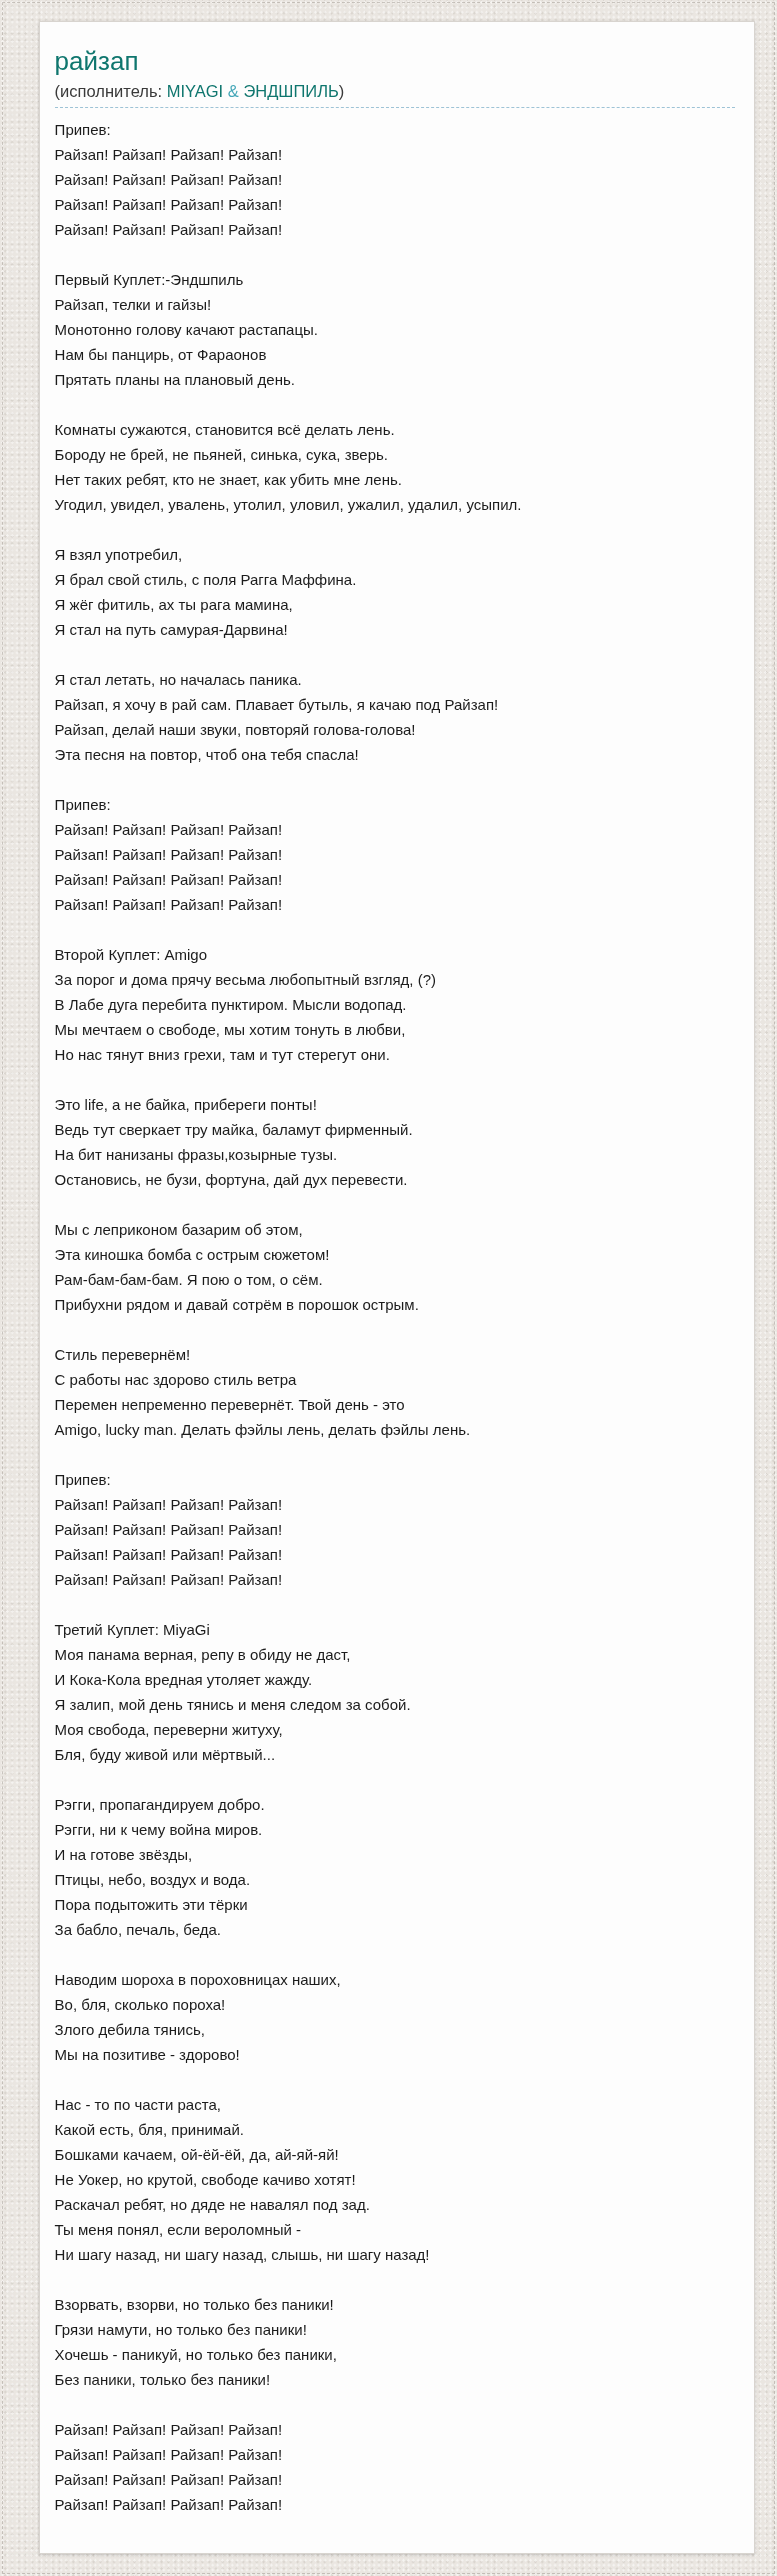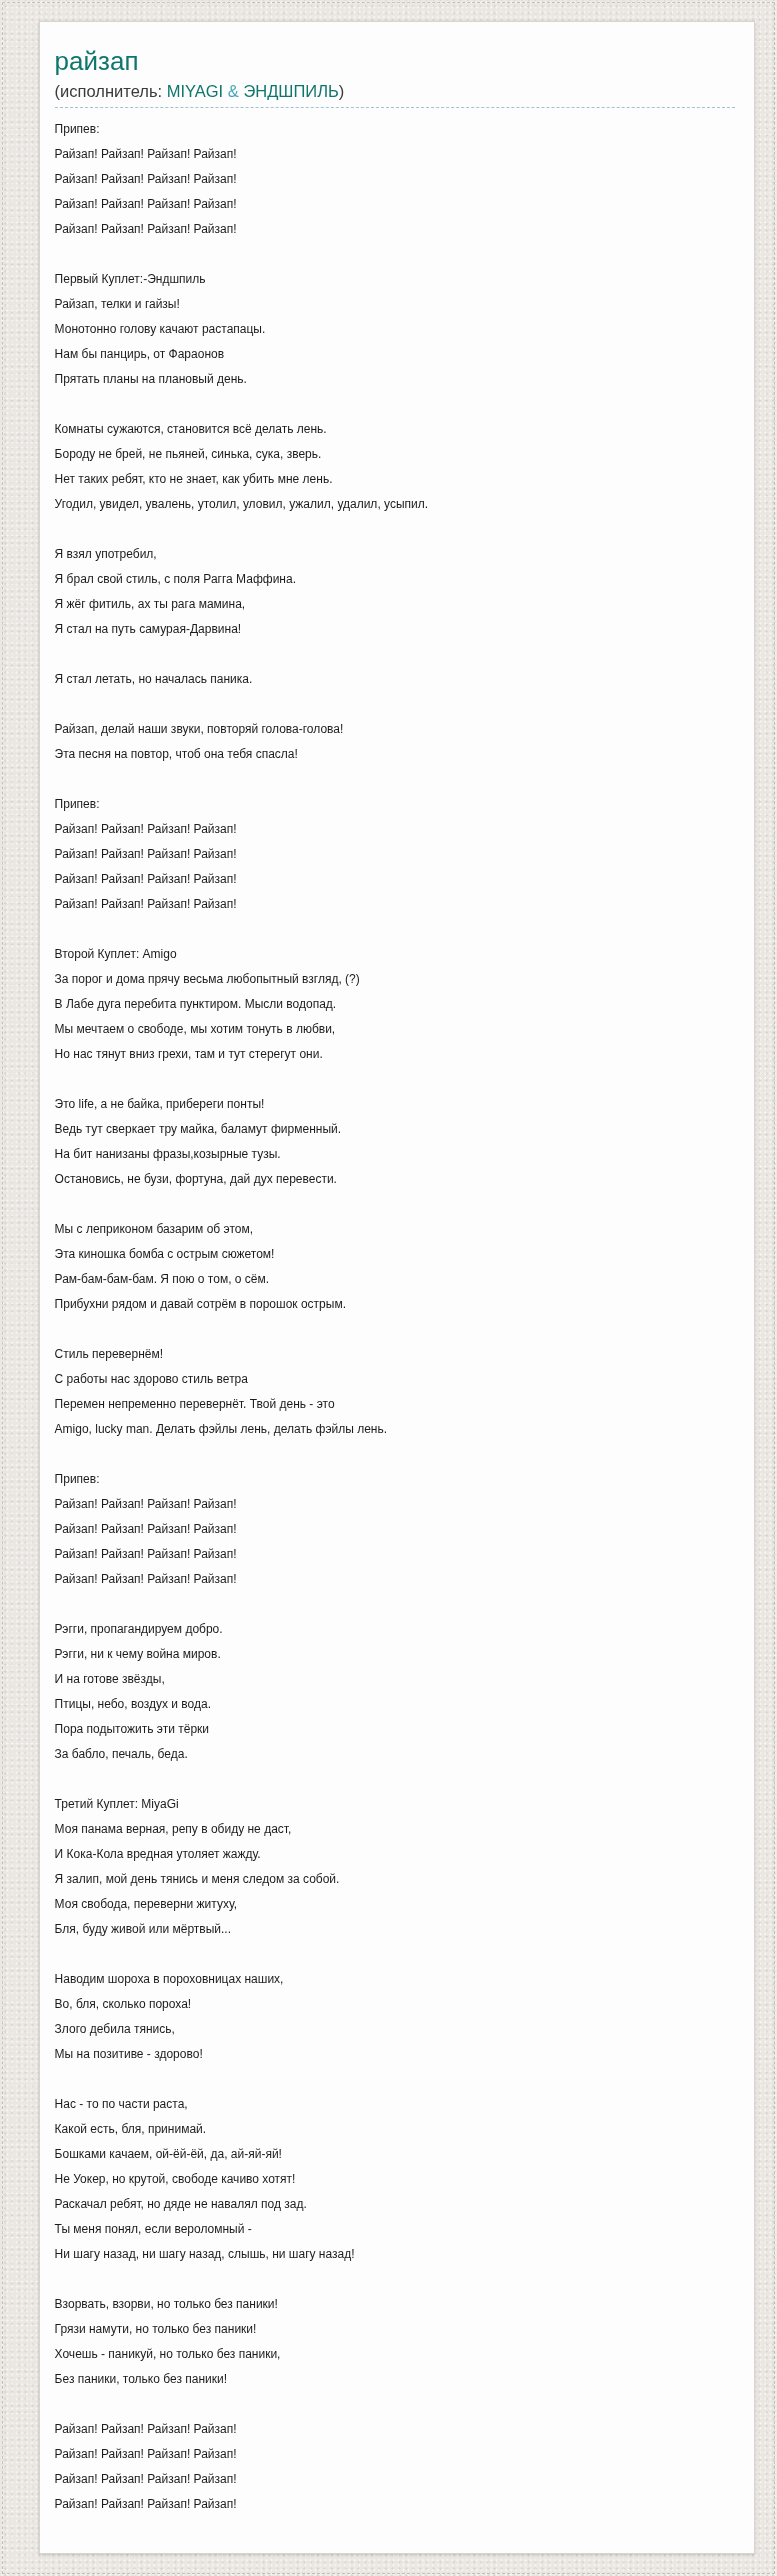--- a/index.html
+++ b/index.html
@@ -54,21 +54,21 @@
   .artist-link {
     color: #0f766e;
     text-decoration: none;
     cursor: pointer;
   }
   .artist-sep {
     color: #45a7b8;
   }
   .lyrics {
     padding-top: 8.7px;
-    font-size: 12px;
+    font-size: 15px;
     line-height: 25px;
     color: #1c1c1c;
   }
   .lyrics p {
     margin: 25px 0 0 0;
   }
   .lyrics p:first-child {
     margin-top: 0;
   }
 </style>
@@ -83,28 +83,28 @@
     <div class="artist-line">
       <span>(исполнитель: </span><a class="artist-link">MIYAGI</a><span class="artist-sep"> &amp; </span><a class="artist-link">ЭНДШПИЛЬ</a><span>)</span>
     </div>
   </div>
 
   <div class="lyrics" id="lyrics">
       <p><span>Припев:</span><br><span>Райзап! Райзап! Райзап! Райзап!</span><br><span>Райзап! Райзап! Райзап! Райзап!</span><br><span>Райзап! Райзап! Райзап! Райзап!</span><br><span>Райзап! Райзап! Райзап! Райзап!</span></p>
       <p><span>Первый Куплет:-Эндшпиль</span><br><span>Райзап, телки и гайзы!</span><br><span>Монотонно голову качают растапацы.</span><br><span>Нам бы панцирь, от Фараонов</span><br><span>Прятать планы на плановый день.</span></p>
       <p><span>Комнаты сужаются, становится всё делать лень.</span><br><span>Бороду не брей, не пьяней, синька, сука, зверь.</span><br><span>Нет таких ребят, кто не знает, как убить мне лень.</span><br><span>Угодил, увидел, увалень, утолил, уловил, ужалил, удалил, усыпил.</span></p>
       <p><span>Я взял употребил,</span><br><span>Я брал свой стиль, с поля Рагга Маффина.</span><br><span>Я жёг фитиль, ах ты рага мамина,</span><br><span>Я стал на путь самурая-Дарвина!</span></p>
-      <p><span>Я стал летать, но началась паника.</span><br><br><span>Райзап, делай наши звуки, повторяй голова-голова!</span><br><span>Эта песня на повтор, чтоб она тебя спасла!</span></p>
+      <p><span>Я стал летать, но началась паника.</span><br><span>Райзап, я хочу в рай сам. Плавает бутыль, я качаю под Райзап!</span><br><span>Райзап, делай наши звуки, повторяй голова-голова!</span><br><span>Эта песня на повтор, чтоб она тебя спасла!</span></p>
       <p><span>Припев:</span><br><span>Райзап! Райзап! Райзап! Райзап!</span><br><span>Райзап! Райзап! Райзап! Райзап!</span><br><span>Райзап! Райзап! Райзап! Райзап!</span><br><span>Райзап! Райзап! Райзап! Райзап!</span></p>
       <p><span>Второй Куплет: Amigo</span><br><span>За порог и дома прячу весьма любопытный взгляд, (?)</span><br><span>В Лабе дуга перебита пунктиром. Мысли водопад.</span><br><span>Мы мечтаем о свободе, мы хотим тонуть в любви,</span><br><span>Но нас тянут вниз грехи, там и тут стерегут они.</span></p>
       <p><span>Это life, а не байка, прибереги понты!</span><br><span>Ведь тут сверкает тру майка, баламут фирменный.</span><br><span>На бит нанизаны фразы,козырные тузы.</span><br><span>Остановись, не бузи, фортуна, дай дух перевести.</span></p>
       <p><span>Мы с леприконом базарим об этом,</span><br><span>Эта киношка бомба с острым сюжетом!</span><br><span>Рам-бам-бам-бам. Я пою о том, о сём.</span><br><span>Прибухни рядом и давай сотрём в порошок острым.</span></p>
       <p><span>Стиль перевернём!</span><br><span>С работы нас здорово стиль ветра</span><br><span>Перемен непременно перевернёт. Твой день - это</span><br><span>Amigo, lucky man. Делать фэйлы лень, делать фэйлы лень.</span></p>
       <p><span>Припев:</span><br><span>Райзап! Райзап! Райзап! Райзап!</span><br><span>Райзап! Райзап! Райзап! Райзап!</span><br><span>Райзап! Райзап! Райзап! Райзап!</span><br><span>Райзап! Райзап! Райзап! Райзап!</span></p>
+      <p><span>Третий Куплет: MiyaGi</span><br><span>Моя панама верная, репу в обиду не даст,</span><br><span>И Кока-Кола вредная утоляет жажду.</span><br><span>Я залип, мой день тянись и меня следом за собой.</span><br><span>Моя свобода, переверни житуху,</span><br><span>Бля, буду живой или мёртвый...</span></p>
       <p><span>Рэгги, пропагандируем добро.</span><br><span>Рэгги, ни к чему война миров.</span><br><span>И на готове звёзды,</span><br><span>Птицы, небо, воздух и вода.</span><br><span>Пора подытожить эти тёрки</span><br><span>За бабло, печаль, беда.</span></p>
-      <p><span>Третий Куплет: MiyaGi</span><br><span>Моя панама верная, репу в обиду не даст,</span><br><span>И Кока-Кола вредная утоляет жажду.</span><br><span>Я залип, мой день тянись и меня следом за собой.</span><br><span>Моя свобода, переверни житуху,</span><br><span>Бля, буду живой или мёртвый...</span></p>
       <p><span>Наводим шороха в пороховницах наших,</span><br><span>Во, бля, сколько пороха!</span><br><span>Злого дебила тянись,</span><br><span>Мы на позитиве - здорово!</span></p>
       <p><span>Нас - то по части раста,</span><br><span>Какой есть, бля, принимай.</span><br><span>Бошками качаем, ой-ёй-ёй, да, ай-яй-яй!</span><br><span>Не Уокер, но крутой, свободе качиво хотят!</span><br><span>Раскачал ребят, но дяде не навалял под зад.</span><br><span>Ты меня понял, если вероломный -</span><br><span>Ни шагу назад, ни шагу назад, слышь, ни шагу назад!</span></p>
       <p><span>Взорвать, взорви, но только без паники!</span><br><span>Грязи намути, но только без паники!</span><br><span>Хочешь - паникуй, но только без паники,</span><br><span>Без паники, только без паники!</span></p>
       <p><span>Райзап! Райзап! Райзап! Райзап!</span><br><span>Райзап! Райзап! Райзап! Райзап!</span><br><span>Райзап! Райзап! Райзап! Райзап!</span><br><span>Райзап! Райзап! Райзап! Райзап!</span></p>
     </div>
 </div>
 
 
 </body></html>

